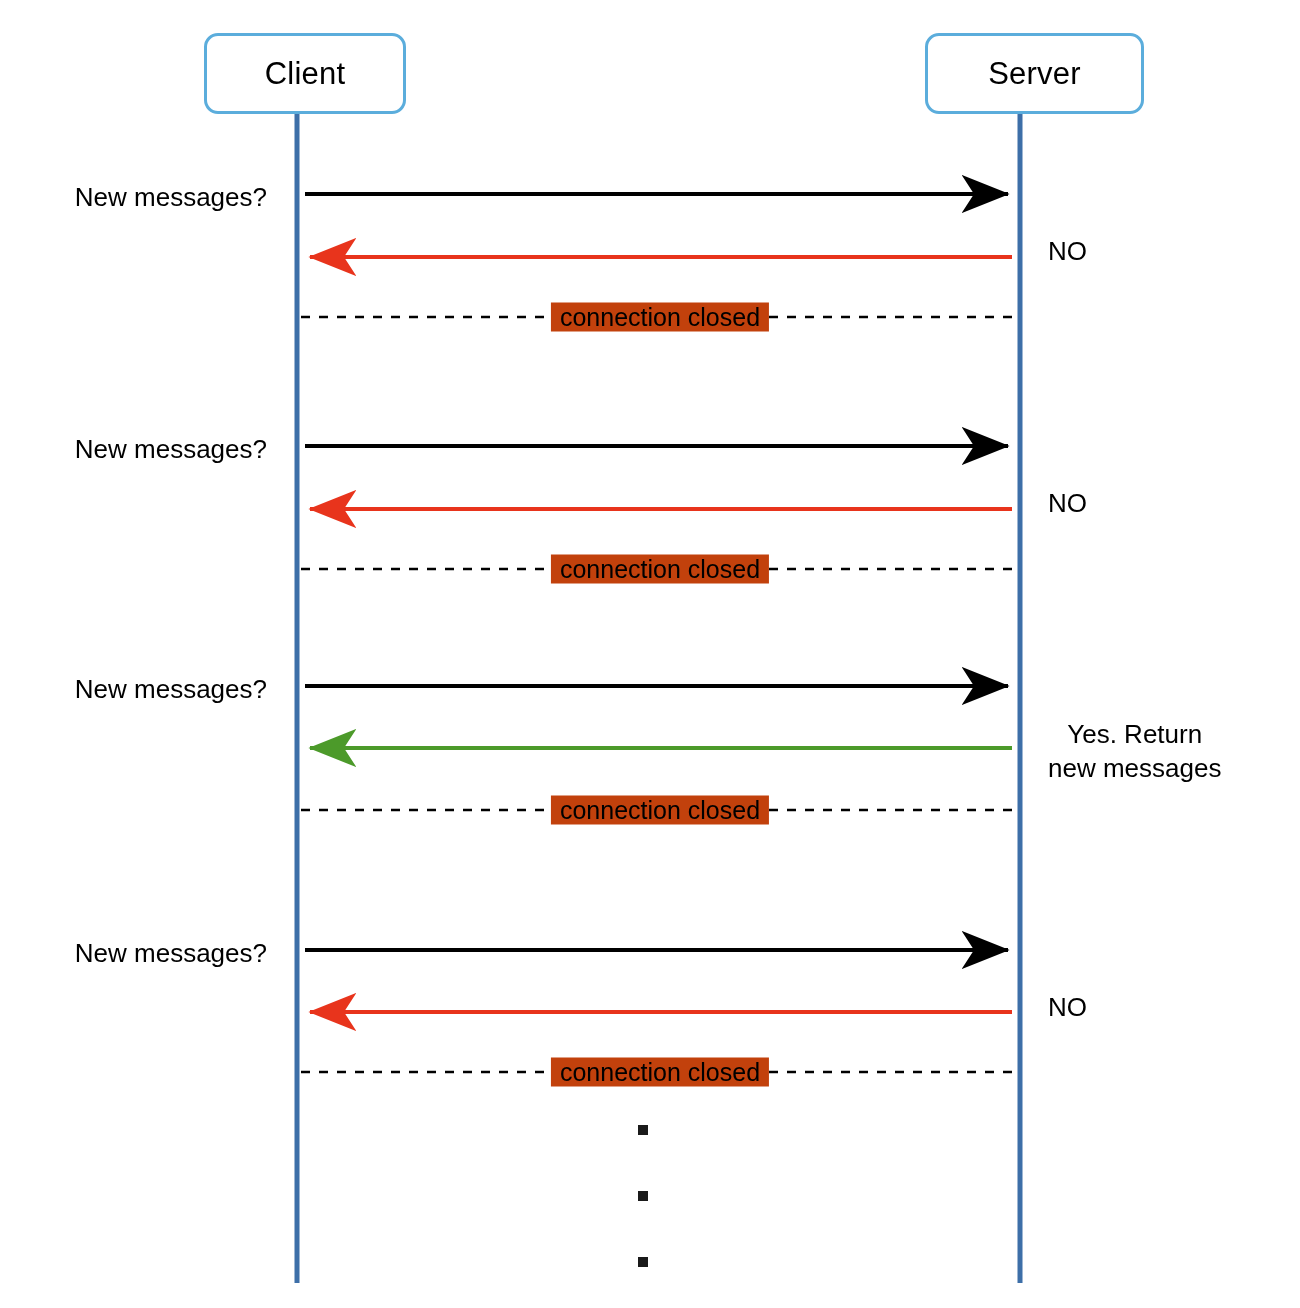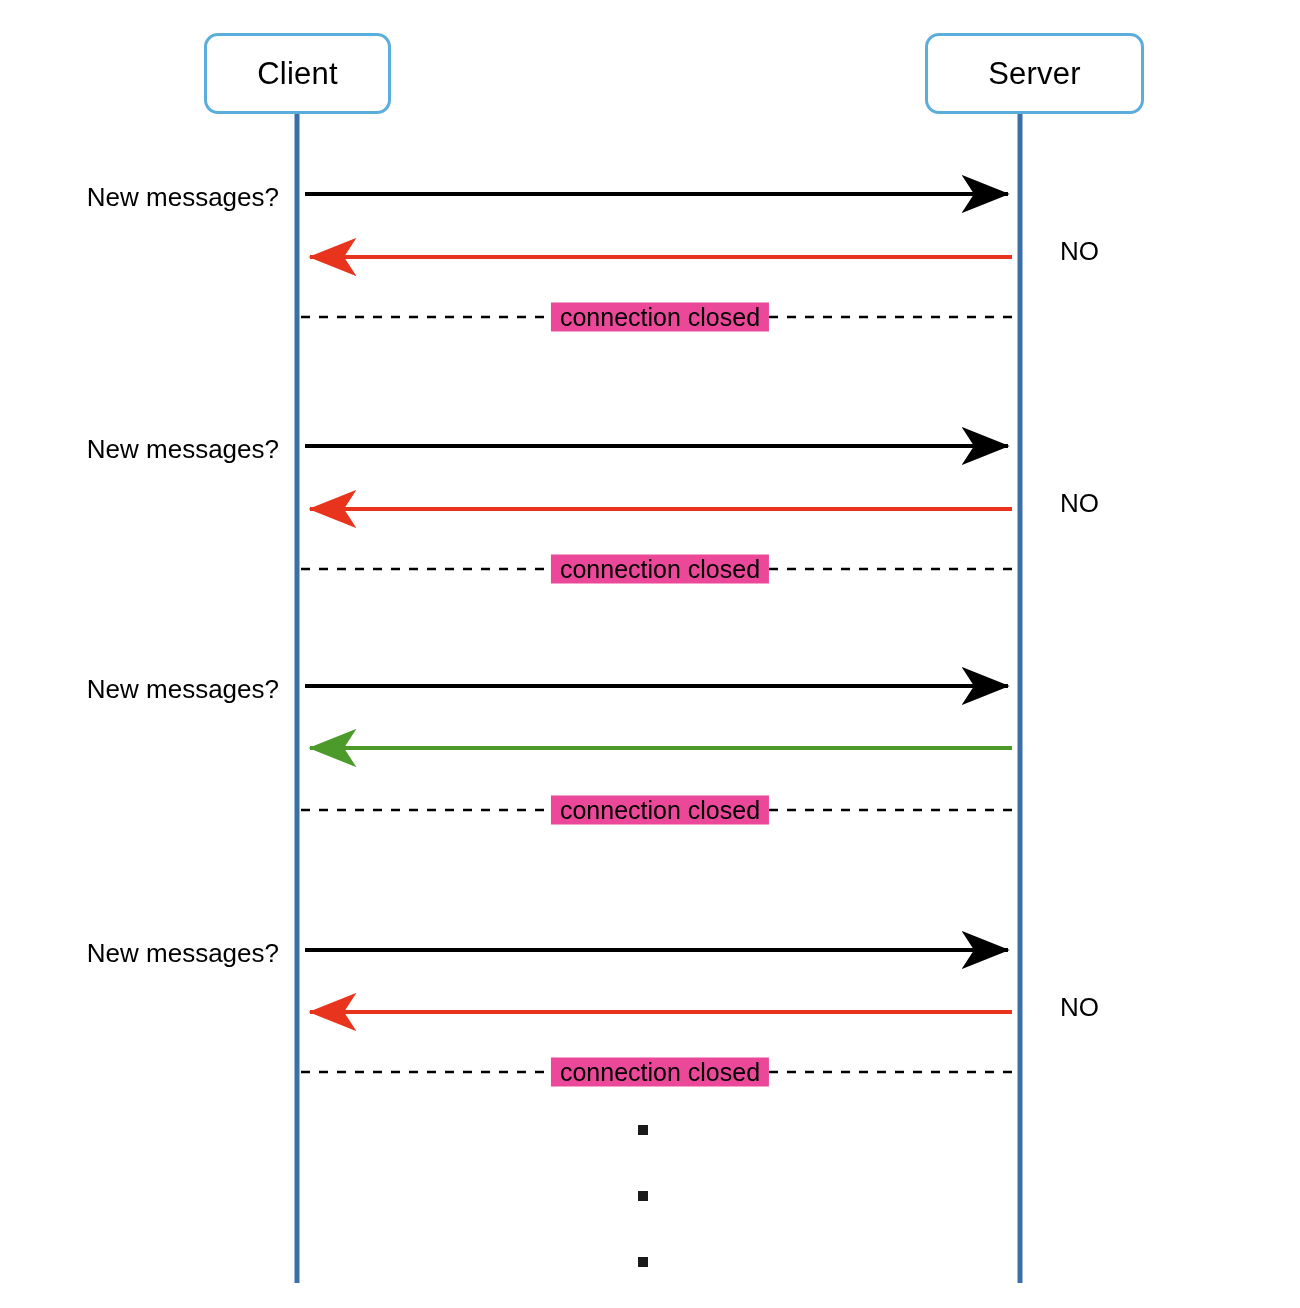--- a/index.html
+++ b/index.html
@@ -42,33 +42,32 @@
     font-family: "Liberation Sans", sans-serif;
     letter-spacing: 0.2px;
   }
   .side-label {
     position: absolute;
     font-size: 26px;
     color: #000000;
     font-family: "Liberation Sans", sans-serif;
     white-space: pre;
     line-height: 1.32;
-    margin-left: 12px;
   }
   .label-left {
     text-align: right;
   }
   .label-right {
     text-align: center;
   }
   .edge-label {
     position: absolute;
     font-size: 25px;
     color: #000000;
-    background: #ec4899;
+    background: #c2410c;
     font-family: "Liberation Sans", sans-serif;
     padding: 0 9px;
     white-space: nowrap;
     transform: translate(-50%, -50%);
   }
 </style>
 </head>
 <body>
 
 <div id="canvas">
@@ -104,40 +103,41 @@
 
     <line x1="305" y1="950" x2="1008" y2="950" stroke="#000000" stroke-width="4" marker-end="url(#arrow-black)"></line>
     <line x1="1012" y1="1012" x2="310" y2="1012" stroke="#E8341C" stroke-width="4" marker-end="url(#arrow-red)"></line>
     <line x1="301" y1="1072" x2="1016" y2="1072" stroke="#000000" stroke-width="2.4" stroke-dasharray="9 9"></line>
 
     <rect x="638" y="1125" width="10" height="10" fill="#1a1a1a"></rect>
     <rect x="638" y="1191" width="10" height="10" fill="#1a1a1a"></rect>
     <rect x="638" y="1257" width="10" height="10" fill="#1a1a1a"></rect>
   </svg>
 
-  <div class="lane-box" style="left:204px; top:33px; width:187px; height:81px;">
+  <div class="lane-box" style="left:204px; top:33px; width:202px; height:81px;">
     <span class="lane-title">Client</span>
   </div>
 
   <div class="lane-box" style="left:925px; top:33px; width:219px; height:81px;">
     <span class="lane-title">Server</span>
   </div>
 
   <div class="side-label label-left" style="left:0px; top:180px; width:267px;">New messages?</div>
 
   <div class="side-label label-left" style="left:0px; top:432px; width:267px;">New messages?</div>
 
   <div class="side-label label-left" style="left:0px; top:672px; width:267px;">New messages?</div>
 
   <div class="side-label label-left" style="left:0px; top:936px; width:267px;">New messages?</div>
 
   <div class="side-label label-right" style="left:1048px; top:234px;">NO</div>
 
   <div class="side-label label-right" style="left:1048px; top:486px;">NO</div>
 
+  <div class="side-label label-right" style="left:1048px; top:717px;"><span>Yes. Return</span><br><span>new messages</span></div>
 
   <div class="side-label label-right" style="left:1048px; top:990px;">NO</div>
 
   <div class="edge-label" style="left:660px; top:317px;">connection closed</div>
 
   <div class="edge-label" style="left:660px; top:569px;">connection closed</div>
 
   <div class="edge-label" style="left:660px; top:810px;">connection closed</div>
 
   <div class="edge-label" style="left:660px; top:1072px;">connection closed</div>

